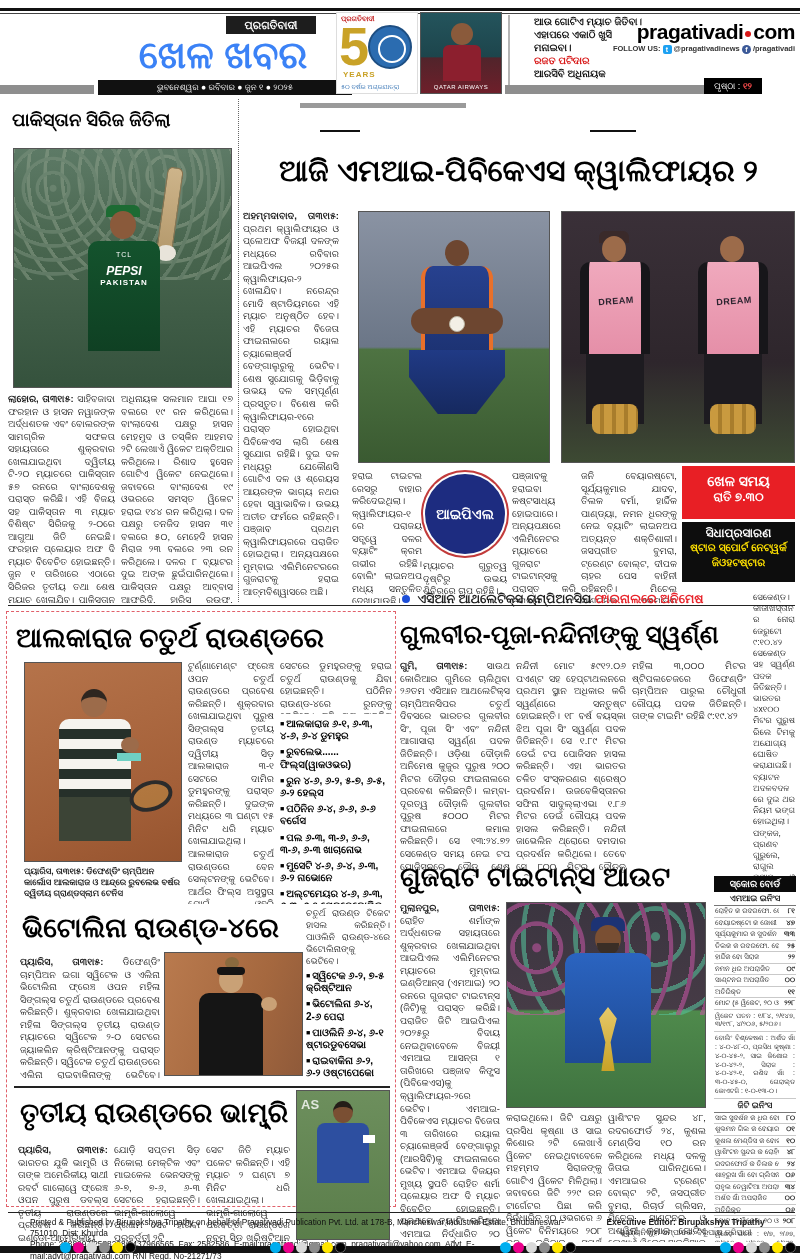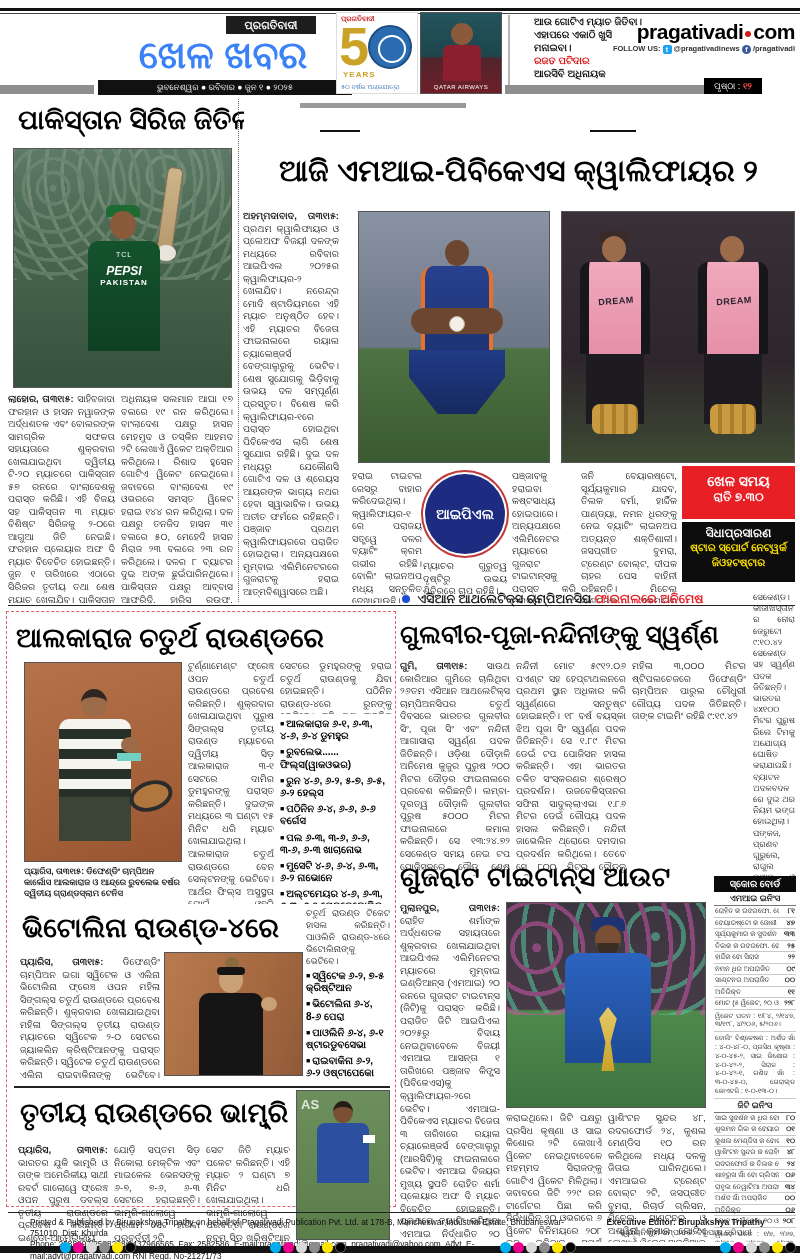--- a/index.html
+++ b/index.html
@@ -35,21 +35,21 @@
   #teaser div{font-size:10px;font-weight:bold;line-height:1.3;color:#111;white-space:nowrap;overflow:hidden}
   #teaser .t-name{color:#d81717}
   #site-logo{left:610px;top:20px;width:185px;text-align:right;font-size:21px;font-weight:900;color:#000;letter-spacing:-.5px;white-space:nowrap}
   #site-logo .dot{display:inline-block;width:6px;height:6px;border-radius:50%;background:#d81717;margin:0 2px 2px 2px}
   #follow{left:600px;top:44px;width:195px;text-align:right;font-size:7.5px;color:#333;font-weight:bold;white-space:nowrap}
   .sicon{display:inline-block;width:9px;height:9px;border-radius:2px;background:#1da1f2;color:#fff;font-size:7px;text-align:center;line-height:9px;vertical-align:-1px}
   .sicon.fb{background:#3b5998;border-radius:50%}
   #page-box{left:704px;top:78px;width:58px;height:16px;background:#000;color:#fff;font-size:9px;text-align:center;line-height:16px;white-space:nowrap;overflow:hidden}
   #page-box .pno{color:#ff4d4d;font-weight:bold}
   
-  #pak-headline{left:18px;top:99px;width:226px;height:42px;font-size:27px;line-height:42px}
+  #pak-headline{left:12px;top:99px;width:226px;height:42px;font-size:18px;line-height:42px}
   #pak-photo{left:13px;top:148px;width:219px;height:240px;background:linear-gradient(180deg,#5d7a66 0%,#49664f 40%,#35523d 100%)}
   #pak-photo .crowd{left:0;top:0;width:100%;height:55%;background:repeating-radial-gradient(circle at 18% 30%,#7d937f 0 3px,transparent 4px 14px),repeating-radial-gradient(circle at 70% 20%,#8fa18c 0 3px,transparent 4px 17px);opacity:.5}
   #pak-photo .head{left:96px;top:62px;width:26px;height:28px;border-radius:50%;background:#8a5a3b}
   #pak-photo .cap{left:92px;top:56px;width:34px;height:12px;border-radius:6px 6px 0 0;background:#1d6b33}
   #pak-photo .body2{left:74px;top:92px;width:72px;height:110px;border-radius:10px 10px 0 0;background:linear-gradient(180deg,#14532d,#0f4023);color:#fff;text-align:center}
   #pak-photo .body2 .tcl{display:block;font-size:7px;margin-top:10px;letter-spacing:1px}
   #pak-photo .body2 .pep{display:block;font-size:12px;font-weight:900;font-style:italic;margin-top:6px}
   #pak-photo .body2 .pk{display:block;font-size:8px;font-weight:bold;letter-spacing:1px}
   #pak-photo .bat{left:148px;top:18px;width:16px;height:86px;background:linear-gradient(180deg,#cdb48a,#b59a6d);border-radius:6px;transform:rotate(8deg);border:1px solid #8a7450}
   #pak-photo .glove{left:142px;top:96px;width:20px;height:16px;border-radius:50%;background:#e8e4da}
@@ -338,21 +338,21 @@
   <div class="photo" id="sv-photo">
     <div class="fig bun"></div>
     <div class="fig head"></div>
     <div class="fig hband"></div>
     <div class="fig torso"></div>
     <div class="fig fist"></div>
   </div>
   <div class="abs" id="sv-results">
 
   <div class="res"><span>ସ୍ୱିଟେକ ୬-୨, ୭-୫ କ୍ରିଷ୍ଟିଆନ</span></div>
-      <div class="res"><span>ଭିଟୋଲିନା ୬-୪, 8-୬ ପେରା</span></div>
+      <div class="res"><span>ଭିଟୋଲିନା ୬-୪, 2-୬ ପେରା</span></div>
       <div class="res"><span>ପାଓଲିନି ୬-୪, ୬-୧ ଷ୍ଟାରଡୁବସେଭା</span></div>
       <div class="res"><span>ରାଇବାକିନା ୬-୨, ୬-୨ ଓଷ୍ଟାପେକୋ</span></div>
     </div>
 
   <div class="abs" id="bh-rule"></div>
   <div class="abs hl" id="bh-headline">ତୃତୀୟ ରାଉଣ୍ଡରେ ଭାମ୍ବ୍ରି</div>
   <div class="photo" id="bh-photo">
     <span class="as">AS</span>
     <div class="fig head"></div>
     <div class="fig torso"></div>

